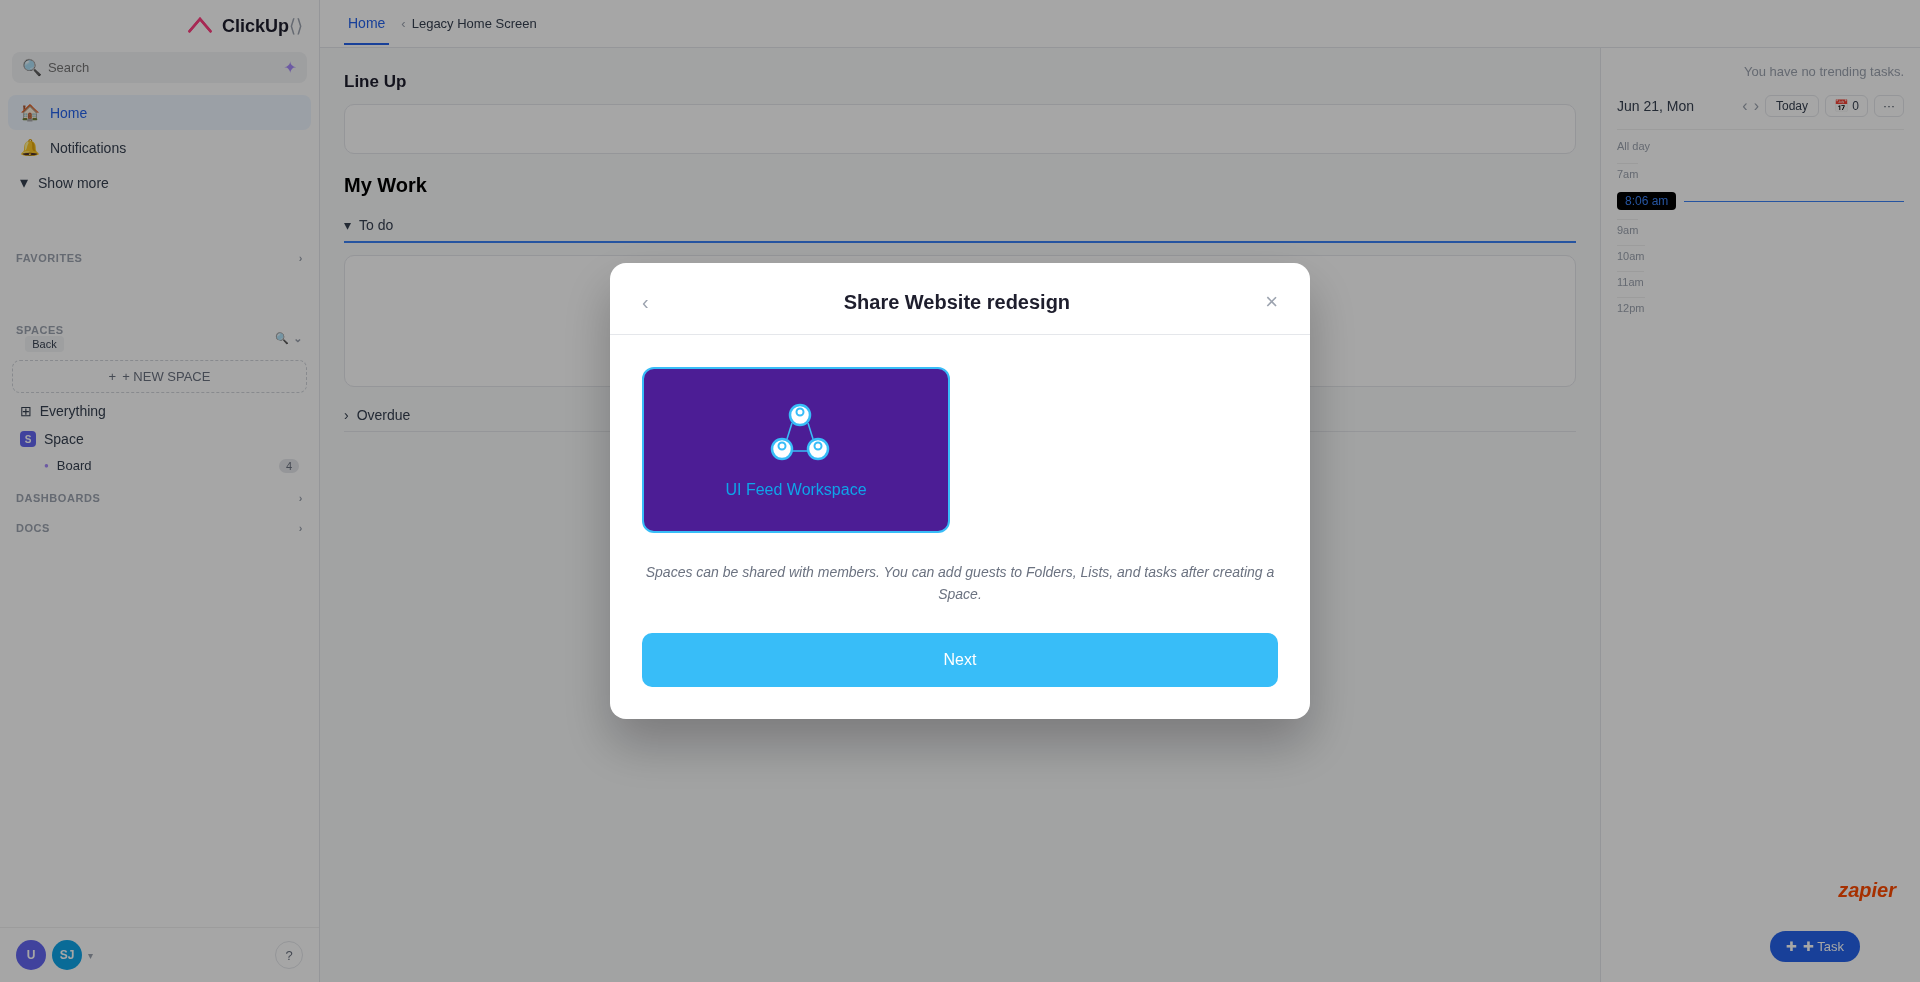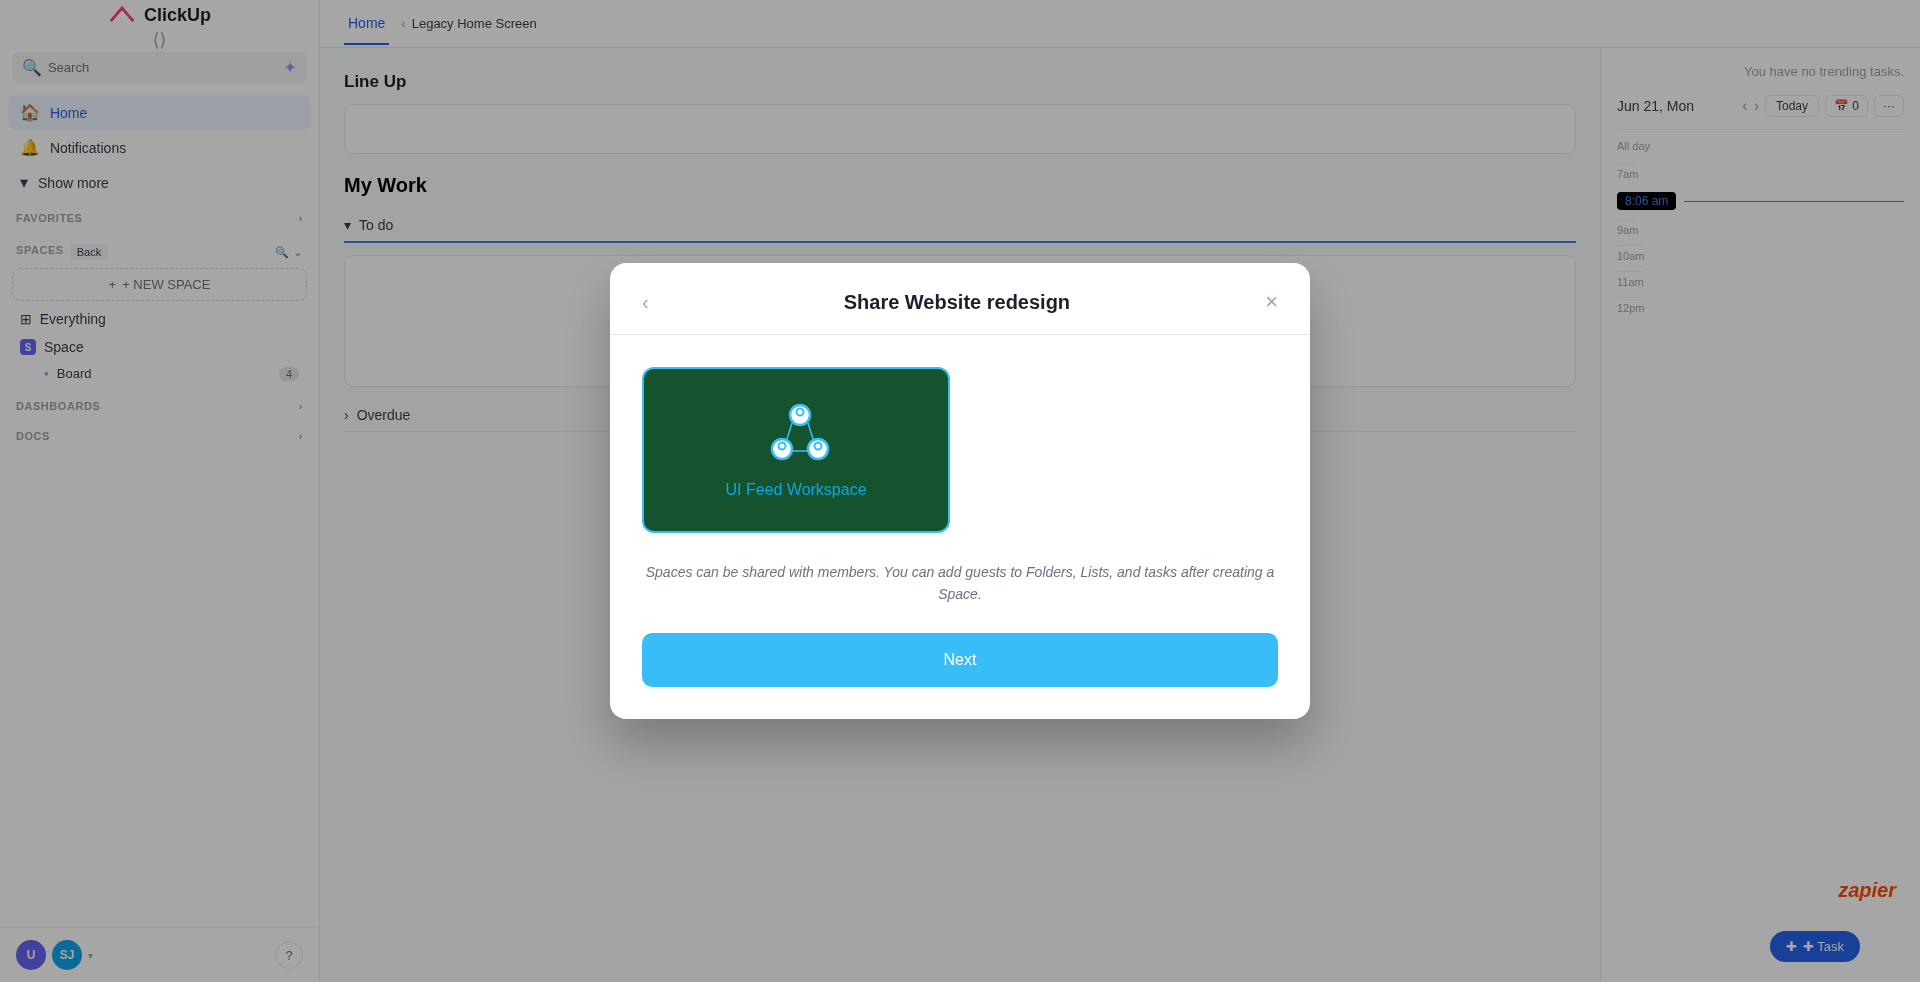--- a/index.html
+++ b/index.html
@@ -2,34 +2,34 @@
 <html><head>
   <meta charset="utf-8">
   <style>
     * { box-sizing: border-box; margin: 0; padding: 0; }
     body { font-family: -apple-system, BlinkMacSystemFont, 'Segoe UI', sans-serif; background: #f3f4f6; overflow: hidden; width: 1920px; height: 982px; }
 
     
     .sidebar {
       position: fixed; left: 0; top: 0; width: 320px; height: 100%; background: #fff; border-right: 1px solid #e5e7eb; z-index: 1; display: flex; flex-direction: column;
     }
-    .sidebar-header { display: flex; align-items: center; justify-content: flex-end; padding: 1px 16px; flex-direction: column; }
+    .sidebar-header { display: flex; align-items: center; justify-content: flex-end; padding: 12px 16px; }
     .logo { display: flex; align-items: center; gap: 8px; }
     .logo-icon { width: 28px; height: 28px; }
     .logo-text { font-weight: 700; font-size: 18px; color: #1e1e2d; }
     .collapse-btn { cursor: pointer; color: #9ca3af; font-size: 18px; }
     .search-bar { margin: 0 12px 8px; display: flex; align-items: center; background: #f3f4f6; border-radius: 8px; padding: 6px 10px; gap: 6px; }
     .search-bar input { border: none; background: transparent; outline: none; font-size: 13px; color: #6b7280; flex: 1; }
     .sidebar-nav { padding: 4px 8px; }
     .sidebar-nav-item { display: flex; align-items: center; gap: 10px; padding: 8px 12px; border-radius: 8px; cursor: pointer; font-size: 14px; color: #374151; }
     .sidebar-nav-item.active { background: #eff6ff; color: #2563eb; }
     .sidebar-nav-item .nav-icon { font-size: 16px; }
-    .sidebar-section { padding: 8px 16px 4px; font-size: 11px; font-weight: 600; color: #9ca3af; text-transform: uppercase; letter-spacing: 0.05em; display: flex; align-items: center; justify-content: space-between; }
+    .sidebar-section { padding: 8px 16px 4px; font-size: 11px; font-weight: 600; color: #9ca3af; text-transform: uppercase; letter-spacing: 0.05em; display: flex; align-items: center; justify-content: space-between; margin-top: 40px; }
     .sidebar-section-actions { display: flex; gap: 4px; }
-    .spaces-header { display: flex; align-items: flex-start; gap: 6px; }
+    .spaces-header { display: flex; align-items: flex-end; gap: 0; flex-direction: column; }
     .back-btn { font-size: 11px; background: #f3f4f6; border: none; border-radius: 4px; padding: 2px 7px; cursor: pointer; color: #374151; }
     .new-space-btn { margin: 4px 12px; display: flex; align-items: center; gap: 6px; padding: 8px 12px; border: 1px dashed #d1d5db; border-radius: 8px; cursor: pointer; font-size: 13px; color: #6b7280; justify-content: center; }
     .space-item { display: flex; align-items: center; gap: 8px; padding: 6px 12px; cursor: pointer; font-size: 14px; color: #374151; border-radius: 6px; margin: 0 8px; }
     .space-dot { width: 16px; height: 16px; border-radius: 4px; background: #6366f1; color: white; font-size: 10px; display: flex; align-items: center; justify-content: center; font-weight: 700; }
     .board-item { display: flex; align-items: center; gap: 8px; padding: 5px 12px 5px 36px; cursor: pointer; font-size: 13px; color: #374151; margin: 0 8px; border-radius: 6px; justify-content: space-between; }
     .board-badge { background: #e5e7eb; border-radius: 10px; padding: 1px 7px; font-size: 11px; color: #6b7280; }
     .sidebar-section2 { padding: 14px 16px 4px; font-size: 11px; font-weight: 600; color: #9ca3af; text-transform: uppercase; letter-spacing: 0.05em; display: flex; align-items: center; justify-content: space-between; }
     .sidebar-bottom { margin-top: auto; border-top: 1px solid #f0f0f0; padding: 12px 16px; display: flex; align-items: center; justify-content: space-between; }
     .avatar-group { display: flex; align-items: center; gap: 6px; }
     .avatar { width: 30px; height: 30px; border-radius: 50%; background: #6366f1; color: white; font-size: 12px; display: flex; align-items: center; justify-content: center; font-weight: 600; }
@@ -58,21 +58,21 @@
     
     .modal { background: #fff; border-radius: 16px; width: 700px; max-width: 95vw; padding: 0; box-shadow: 0 25px 50px rgba(0,0,0,0.25); overflow: hidden; position: relative; }
     .modal-header { display: flex; align-items: center; justify-content: space-between; padding: 28px 32px 20px; }
     .modal-back { color: #9ca3af; font-size: 20px; cursor: pointer; background: none; border: none; }
     .modal-title { font-size: 20px; font-weight: 600; color: #1e1e2d; }
     .modal-close { color: #9ca3af; font-size: 22px; cursor: pointer; background: none; border: none; line-height: 1; }
     .modal-divider { height: 1px; background: #e5e7eb; }
     .modal-body { padding: 32px; }
     .share-options { display: grid; grid-template-columns: 1fr 1fr; gap: 20px; margin-bottom: 28px; }
     .share-card { border: 2px solid #e5e7eb; border-radius: 12px; padding: 32px 20px; display: flex; flex-direction: column; align-items: center; gap: 20px; cursor: pointer; transition: border-color 0.15s; }
-    .share-card.selected { border-color: #38bdf8; background: #14532d; }
+    .share-card.selected { border-color: #38bdf8; background: #4c1d95; }
     .share-card-label { font-size: 16px; color: #374151; font-weight: 400; }
     .share-card.selected .share-card-label { color: #0ea5e9; }
     .share-info { text-align: center; font-size: 14px; color: #6b7280; line-height: 1.6; font-style: italic; margin-bottom: 8px; }
     .next-btn { width: 100%; background: #38bdf8; color: white; border: none; border-radius: 10px; padding: 18px; font-size: 16px; font-weight: 500; cursor: pointer; transition: background 0.15s; }
 
     
     .workspace-icon { position: relative; width: 72px; height: 60px; }
     .carousel-dots { display: flex; gap: 6px; justify-content: center; margin-top: 12px; }
     .dot { width: 8px; height: 8px; border-radius: 50%; background: #d1d5db; }
     .dot.active { background: #6b7280; }

